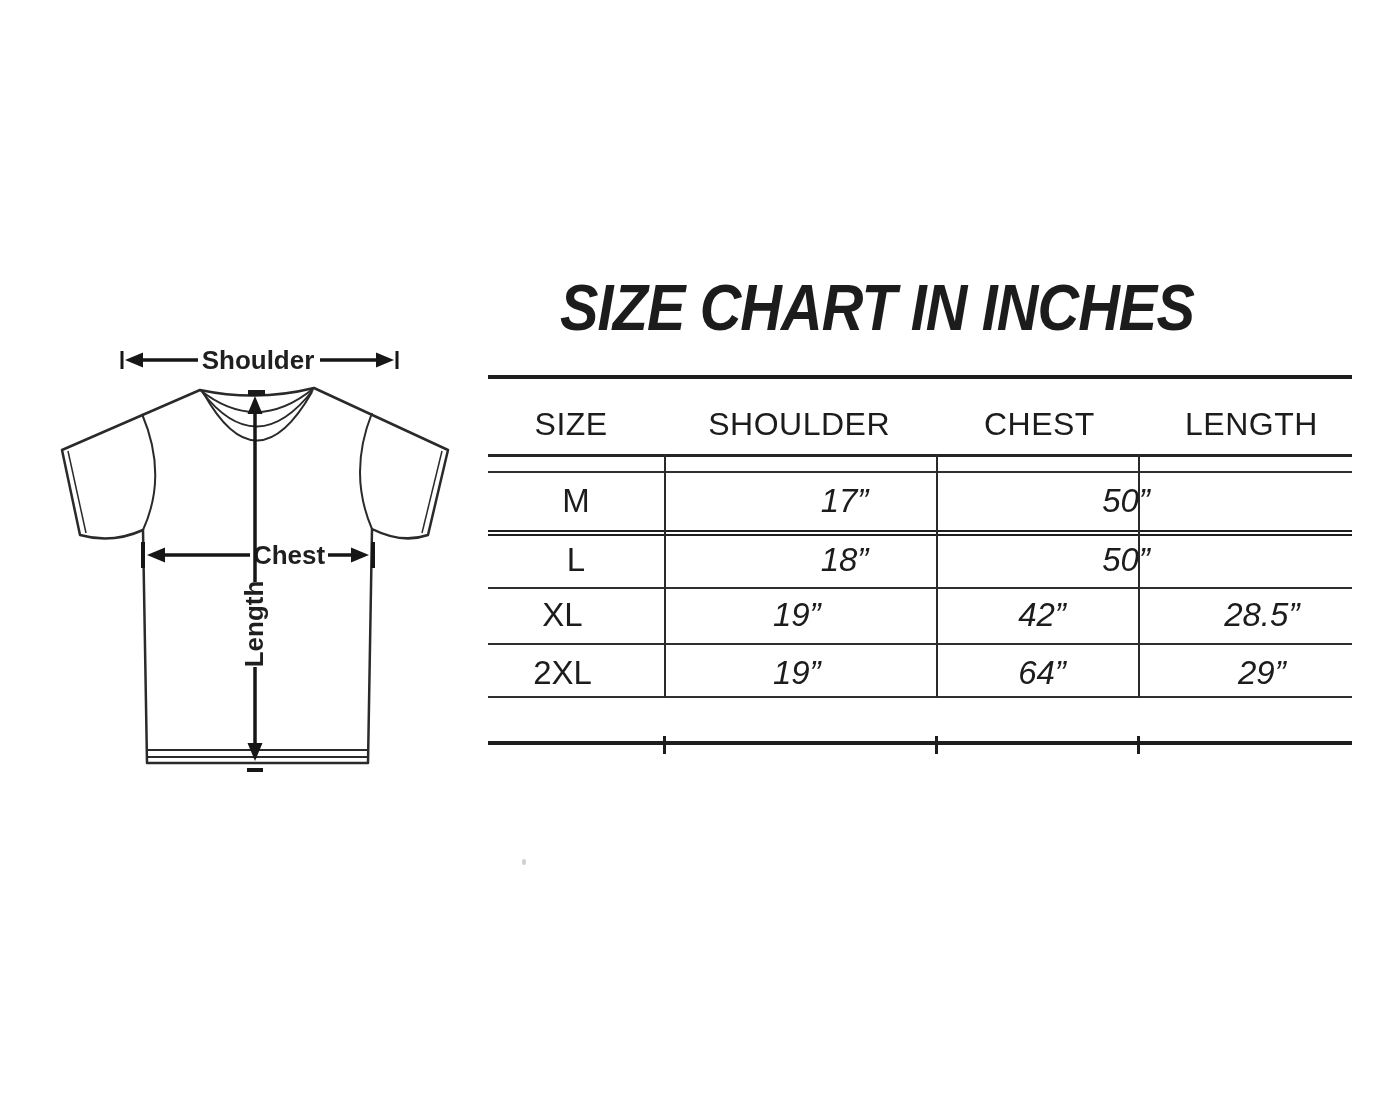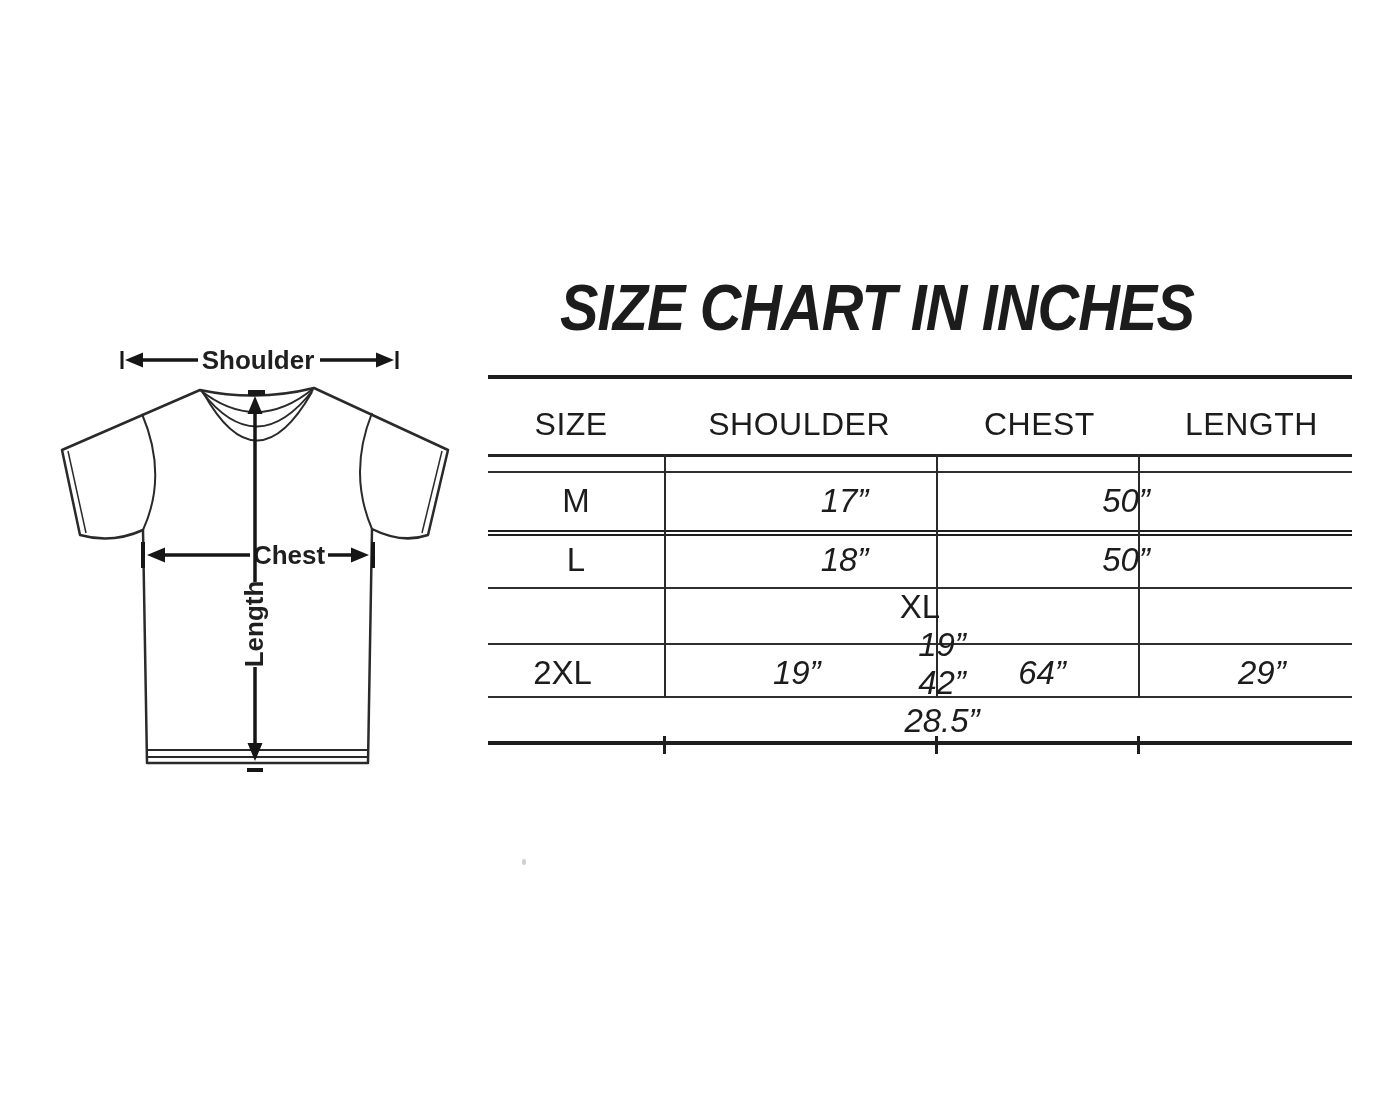--- a/index.html
+++ b/index.html
@@ -51,21 +51,21 @@
     display:flex;align-items:center;
   }
   .trow > div{text-align:center;}
   .c1{width:176px;}
   .c2{width:273px;}
   .c3{width:202px;}
   .c4{width:213px;}
   .header-row{top:398px;height:52px;font-size:32px;letter-spacing:0.5px;color:#1c1c1c;gap:16px;}
   .row-m  {top:473px;height:56px;}
   .row-l  {top:533px;height:53px;}
-  .row-xl {top:588px;height:54px;flex-direction:column;}
+  .row-xl {top:588px;height:54px;}
   .row-2xl{top:644px;height:57px;}
   .data-row{font-size:33px;color:#1c1c1c;}
   .data-row .val{font-style:italic;margin-left:44px;}
   
   .speck{position:absolute;left:522px;top:859px;width:4px;height:6px;background:#9a9a9a;opacity:0.45;border-radius:2px;}
   
   .diagram{position:absolute;left:30px;top:330px;width:440px;height:460px;}
   .dim-label{
     font-family:"Liberation Sans", sans-serif;
     font-size:26px;font-weight:bold;fill:#1f1f1f;

